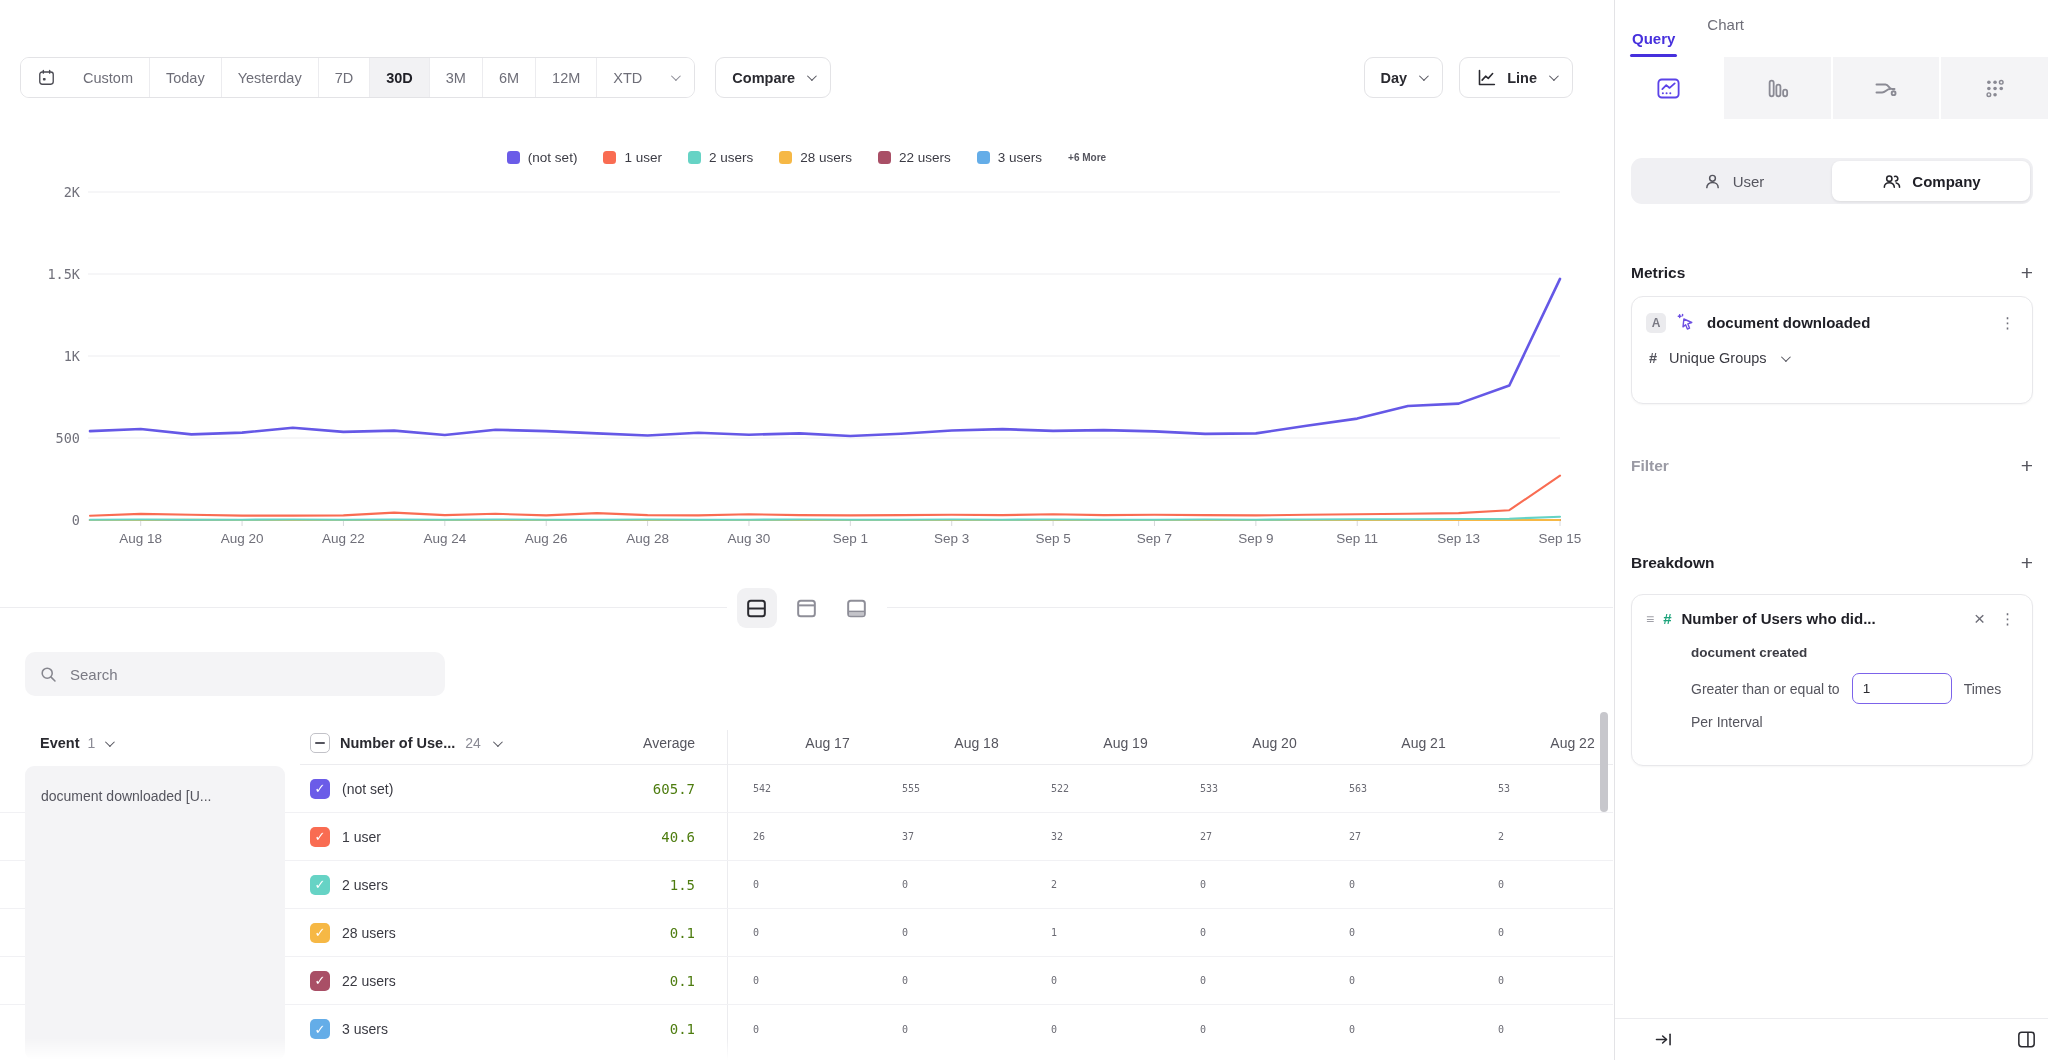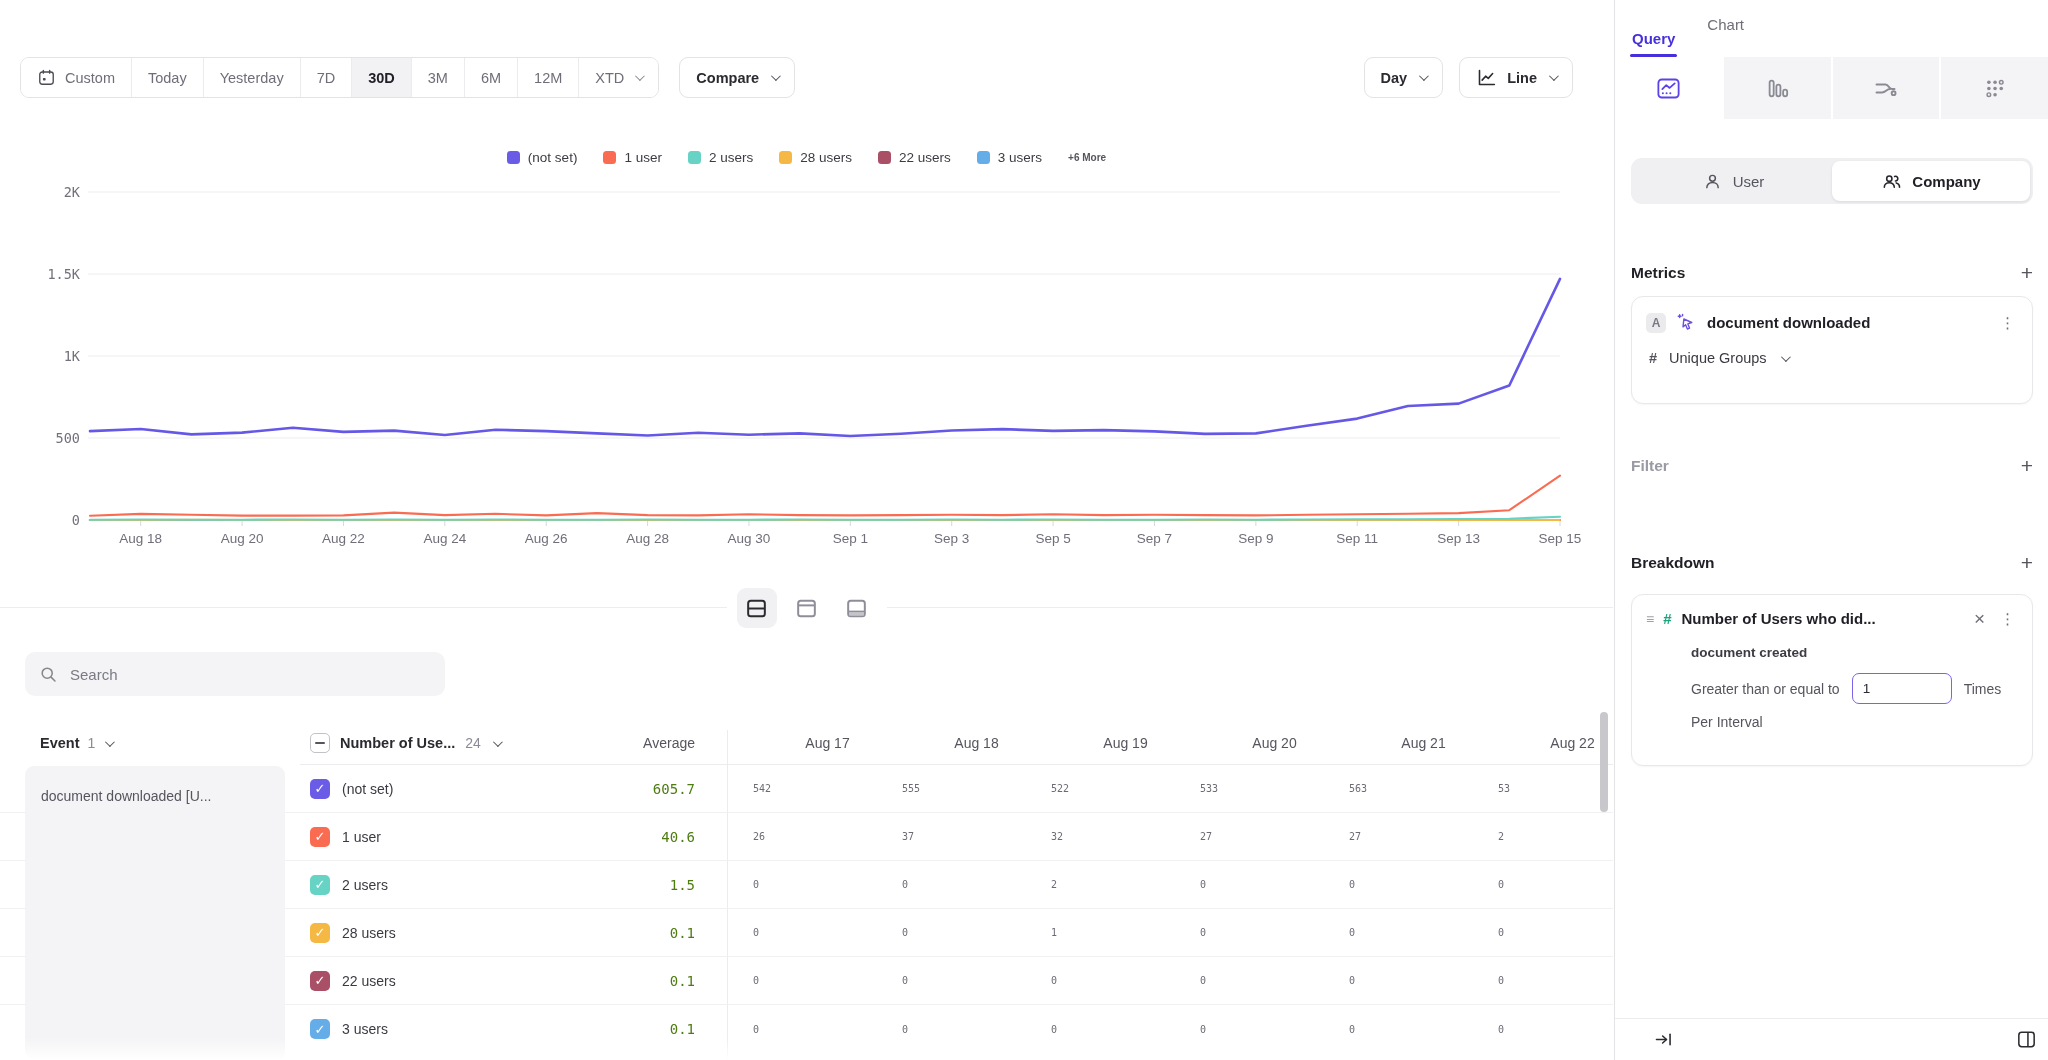--- a/index.html
+++ b/index.html
@@ -7,21 +7,21 @@
     font-family:"Liberation Sans", sans-serif; color:#26262e; }
   .mono { font-family:"DejaVu Sans Mono", monospace; }
   #stage { position:relative; width:2048px; height:1060px; background:#fff; }
 
   
   #main { position:absolute; left:0; top:0; width:1613px; height:1060px; overflow:hidden; background:#fff; }
 
   
   #toolbar { position:absolute; left:0; top:57px; width:1613px; height:41px; display:flex; align-items:center; padding:0 40px 0 20px; }
   .seg { display:flex; align-items:stretch; height:41px; border:1px solid #e3e3e6; border-radius:9px; background:#fff; overflow:hidden; }
-  .seg-item { display:flex; align-items:center; gap:9px; padding:0 16px; font-size:14.5px; color:#6e6e78; border-right:1px solid #ececef; cursor:pointer; background:#fff; white-space:nowrap; }
+  .seg-item { display:flex; align-items:center; gap:27px; padding:0 16px; font-size:14.5px; color:#6e6e78; border-right:1px solid #ececef; cursor:pointer; background:#fff; white-space:nowrap; }
   .seg-item:last-child { border-right:none; }
   .seg-item.active { background:#f2f2f4; color:#1f1f26; font-weight:700; }
   .btn { display:flex; align-items:center; gap:10px; height:41px; padding:0 16px; border:1px solid #e3e3e6; border-radius:9px; background:#fff; font-size:14.5px; font-weight:600; color:#2a2a30; cursor:pointer; white-space:nowrap; }
   #compare-btn { margin-left:20px; }
   #toolbar .spacer { flex:1; }
   #interval-btn { margin-right:16px; }
   .chev { width:7px; height:7px; border-right:1.7px solid currentColor; border-bottom:1.7px solid currentColor; transform:rotate(45deg) translateY(-2px); display:inline-block; margin-left:2px; color:#55555e; }
   .seg-item .chev { color:#8a8a94; }
 
   

